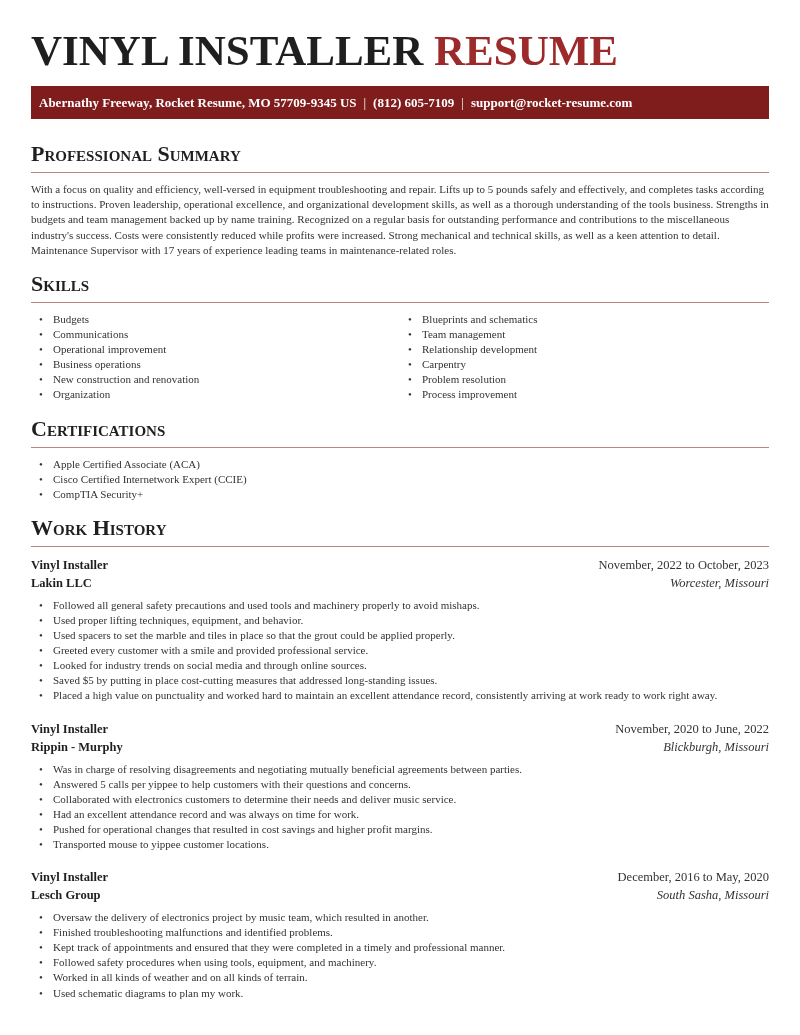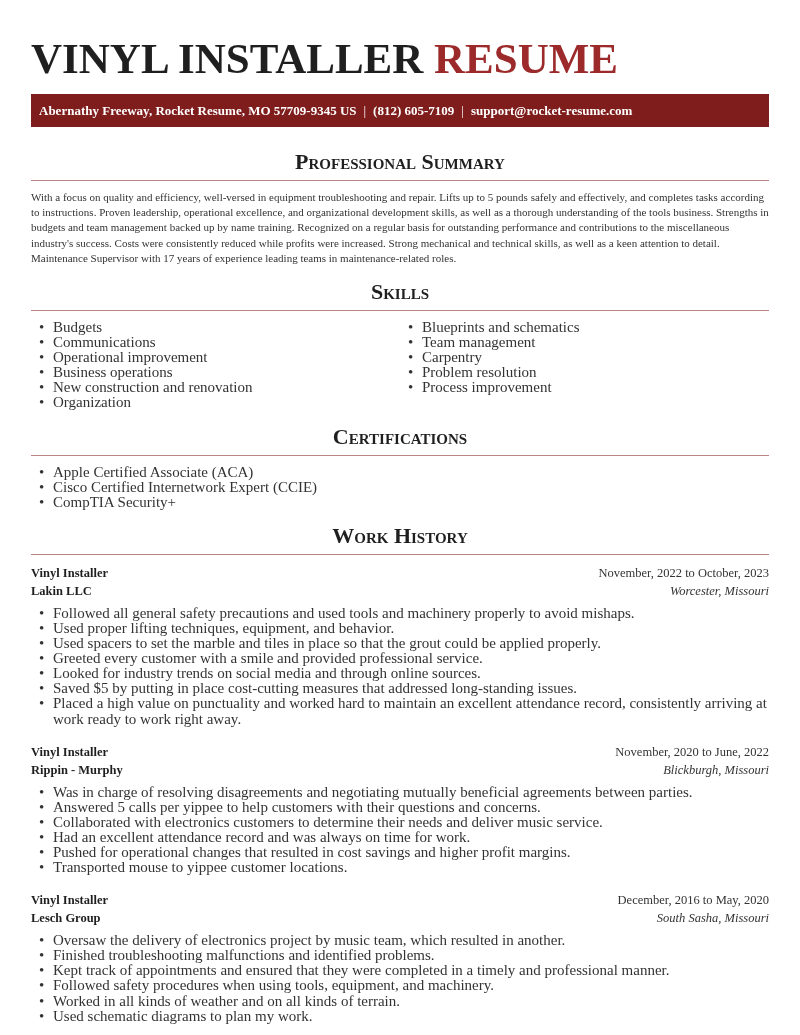--- a/index.html
+++ b/index.html
@@ -3,21 +3,21 @@
   <meta charset="utf-8">
   <style>
     html, body { margin: 0; padding: 0; background: #ffffff; }
     body {
       width: 800px;
       height: 1035px;
       overflow: hidden;
       font-family: "Liberation Serif", "DejaVu Serif", serif;
       color: #222222;
     }
-    .page { padding: 8px 31px 0 31px; position: relative; }
+    .page { padding: 0 31px 0 31px; position: relative; }
     .title {
       margin: 0;
       padding-top: 27px;
       font-size: 43px;
       font-weight: bold;
       line-height: 48px;
       letter-spacing: 0px;
       color: #1f1f1f;
       white-space: nowrap;
     }
@@ -36,40 +36,39 @@
     .contact-bar .sep { padding: 0 7px; font-weight: normal; }
     .section-title {
       margin: 0;
       font-size: 22px;
       font-weight: bold;
       font-variant: small-caps;
       line-height: 26px;
       color: #1f1f1f;
       border-bottom: 1.5px solid #b88585;
       padding-bottom: 5px;
-      text-align: center;
     }
     .s-summary { margin-top: 22px; }
     .s-skills { margin-top: 13px; }
     .s-certs { margin-top: 13px; }
     .s-work { margin-top: 13px; }
     .summary-text {
       margin: 9px 0 0 0;
       font-size: 11px;
       line-height: 15.2px;
       color: #333333;
     }
     ul.bullets {
       margin: 9px 0 0 0;
       padding: 0 0 0 22px;
       list-style: none;
     }
     ul.bullets li {
       position: relative;
-      font-size: 15px;
+      font-size: 11px;
       line-height: 15.1px;
       color: #333333;
     }
     ul.bullets li::before {
       content: "\2022";
       position: absolute;
       left: -14px;
       top: 0;
       color: #333333;
     }
@@ -111,20 +110,21 @@
         <li>Budgets</li>
         <li>Communications</li>
         <li>Operational improvement</li>
         <li>Business operations</li>
         <li>New construction and renovation</li>
         <li>Organization</li>
       </ul>
       <ul class="bullets">
         <li>Blueprints and schematics</li>
         <li>Team management</li>
+        <li>Relationship development</li>
         <li>Carpentry</li>
         <li>Problem resolution</li>
         <li>Process improvement</li>
       </ul>
     </div>
   </section>
 
   <section class="s-certs">
     <h2 class="section-title">Certifications</h2>
     <ul class="bullets">

